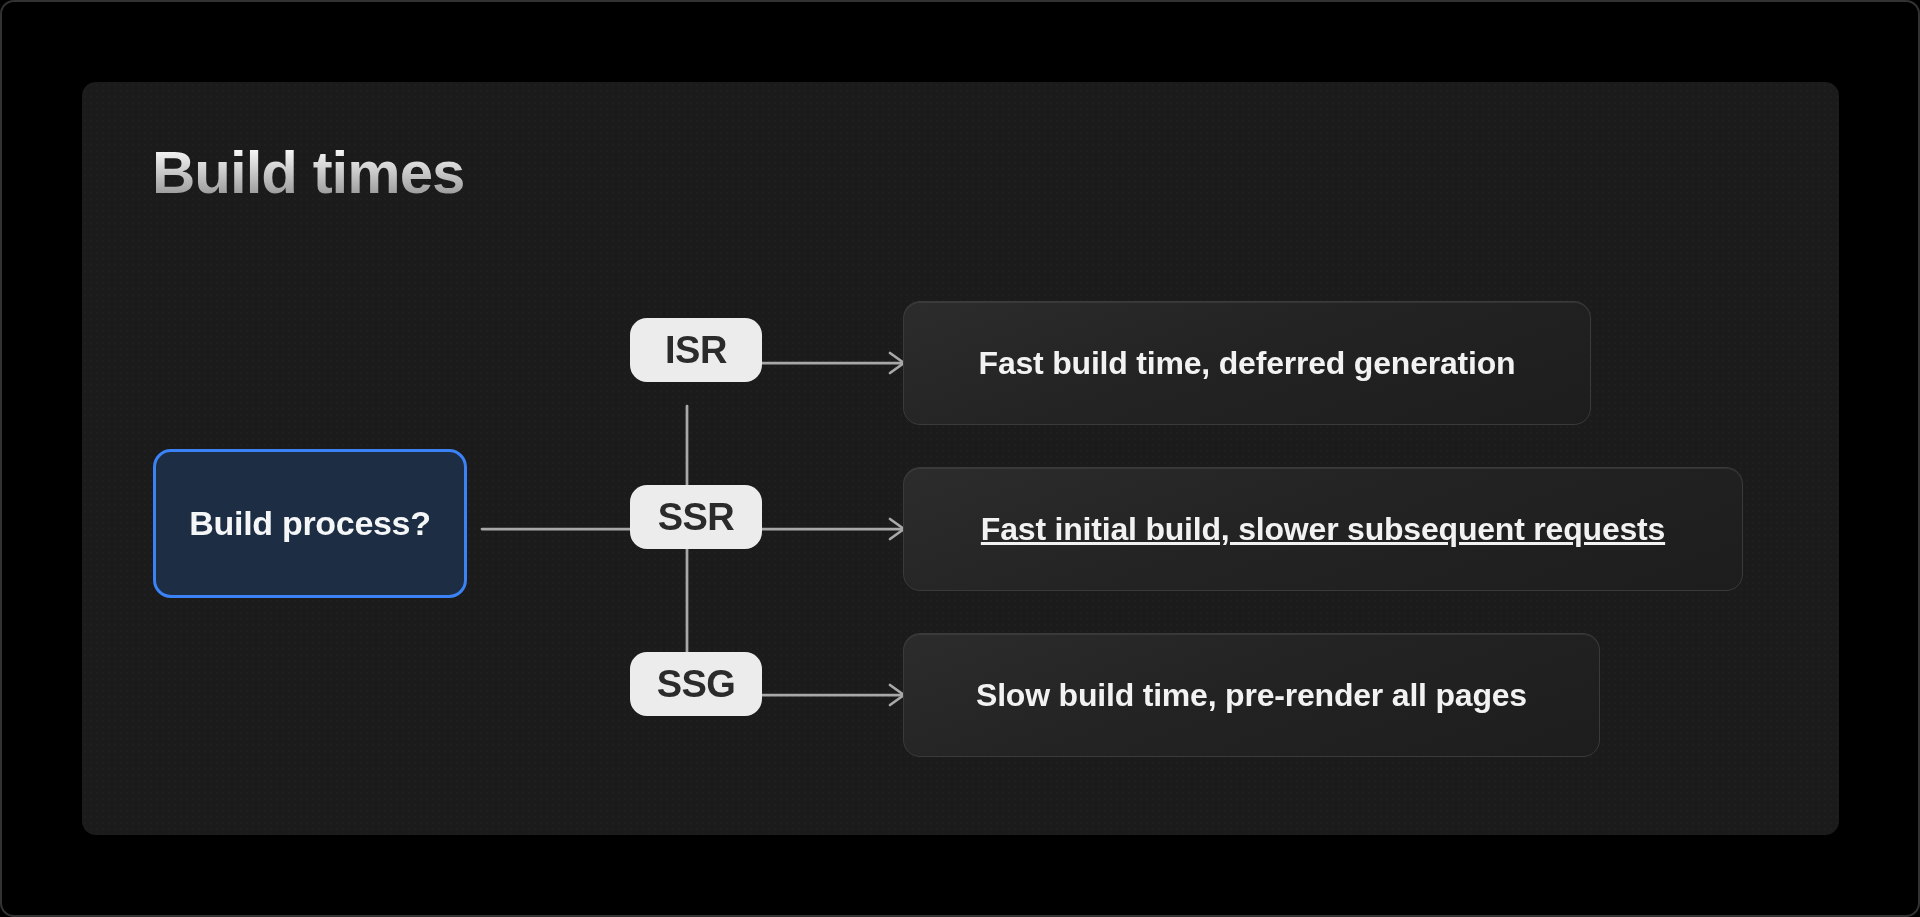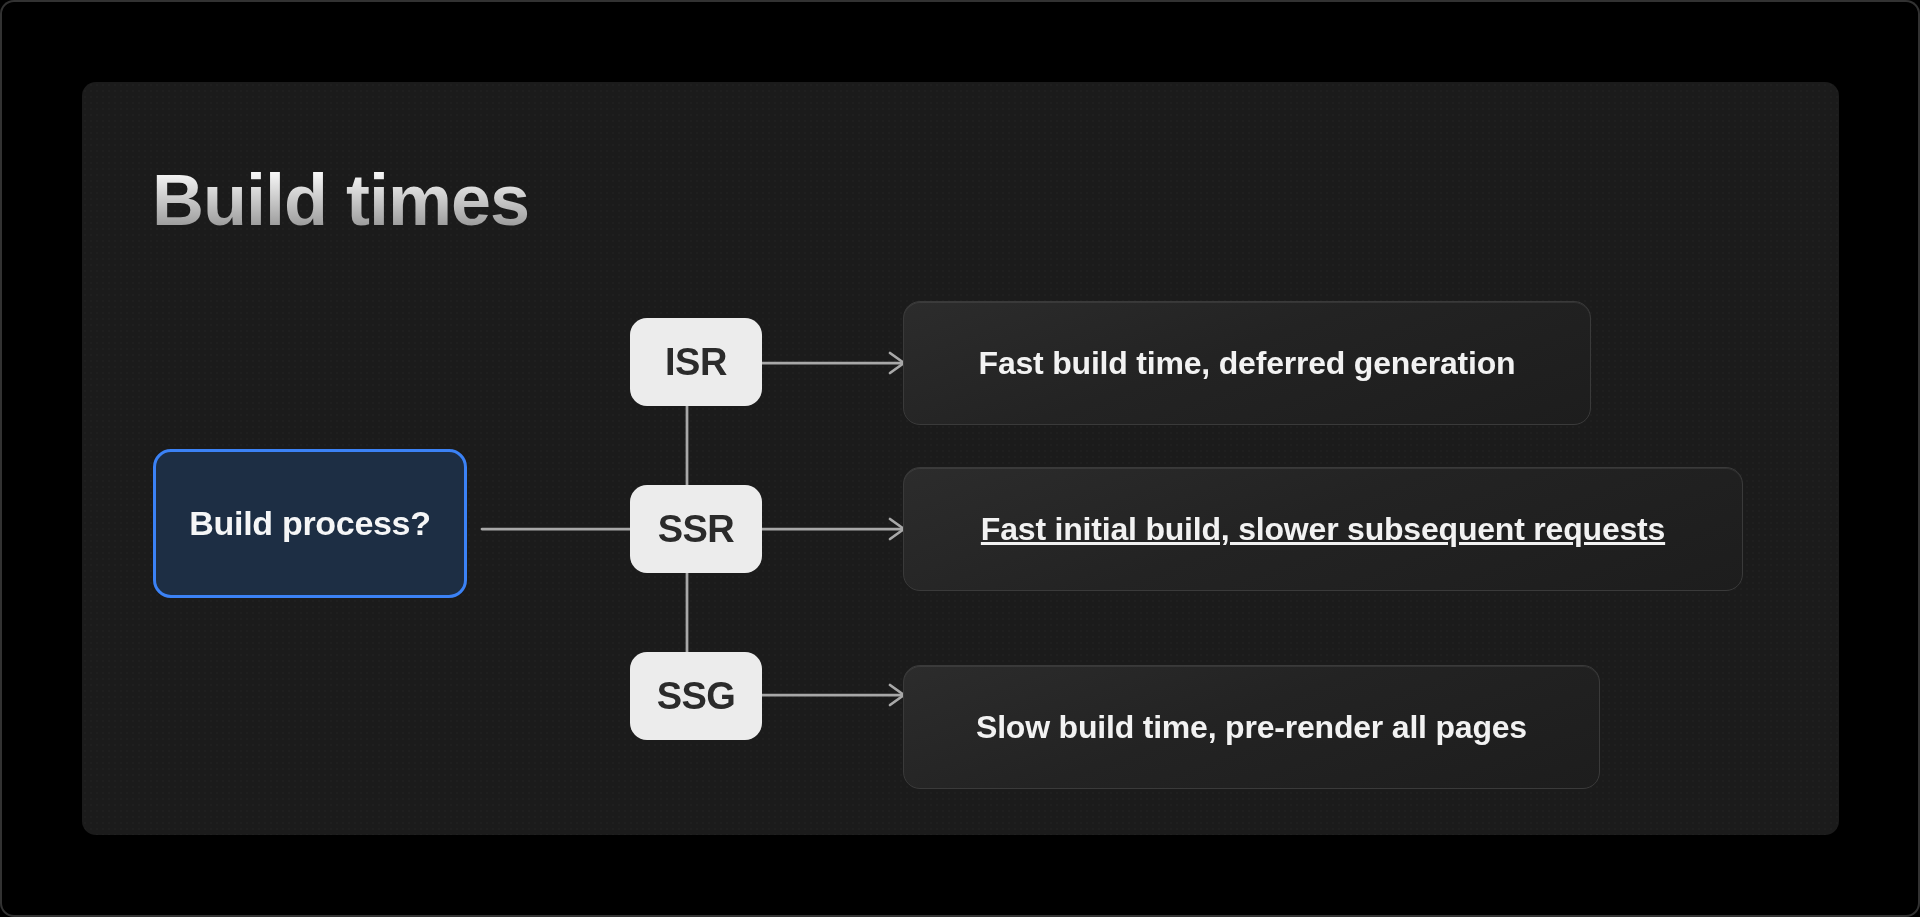--- a/index.html
+++ b/index.html
@@ -25,30 +25,29 @@
     height: 753px;
     background: var(--panel-bg, #1b1b1b);
     background-image: radial-gradient(circle, rgba(255,255,255,0.016) 1px, transparent 1.3px);
     background-size: 6px 6px;
     border-radius: 14px;
   }
   #page-title {
     position: absolute;
     left: 70px;
     top: 58px;
-    font-size: 72px;
+    font-size: 60px;
     font-weight: 700;
     letter-spacing: -1px;
     line-height: 1.1;
     background: linear-gradient(180deg, var(--title-gradient-top, #fafafa) 12%, var(--title-gradient-bottom, #858585) 100%);
     -webkit-background-clip: text;
     background-clip: text;
     -webkit-text-fill-color: transparent;
     color: transparent;
-    margin-top: 21px;
   }
   .node, .result {
     position: absolute;
     display: flex;
     align-items: center;
     justify-content: center;
     box-sizing: border-box;
     z-index: 2;
   }
   #node-build-process {
@@ -60,21 +59,21 @@
     border: 3px solid var(--accent-blue, #3b82f6);
     border-radius: 18px;
     color: var(--question-text, #f5f6f7);
     font-size: 34px;
     font-weight: 700;
     letter-spacing: -0.3px;
   }
   .option-node {
     left: 548px;
     width: 132px;
-    height: 88px;
+    height: 64px;
     background: var(--option-fill, #ececec);
     border-radius: 17px;
     color: var(--option-text, #2b2b2b);
     font-size: 38px;
     font-weight: 700;
     letter-spacing: -0.5px;
   }
   #node-isr { top: 236px; }
   #node-ssr { top: 403px; }
   #node-ssg { top: 570px; justify-content: center; }
@@ -86,21 +85,21 @@
     border: 1px solid var(--result-border, #3a3a3a);
     border-radius: 17px;
     box-shadow: inset 0 1px 0 rgba(255,255,255,0.08);
     color: var(--result-text, #f2f2f2);
     font-size: 32px;
     font-weight: 700;
     letter-spacing: -0.2px;
   }
   #result-isr { top: 219px; width: 688px; }
   #result-ssr { top: 385px; width: 840px; text-decoration: underline; }
-  #result-ssg { top: 551px; width: 697px; margin-top: 32px; }
+  #result-ssg { top: 551px; width: 697px; }
   #edges {
     position: absolute;
     left: 0;
     top: 0;
     width: 1757px;
     height: 753px;
     z-index: 1;
   }
   #edges path, #edges line {
     stroke: var(--edge-color, #a8a8a8);

